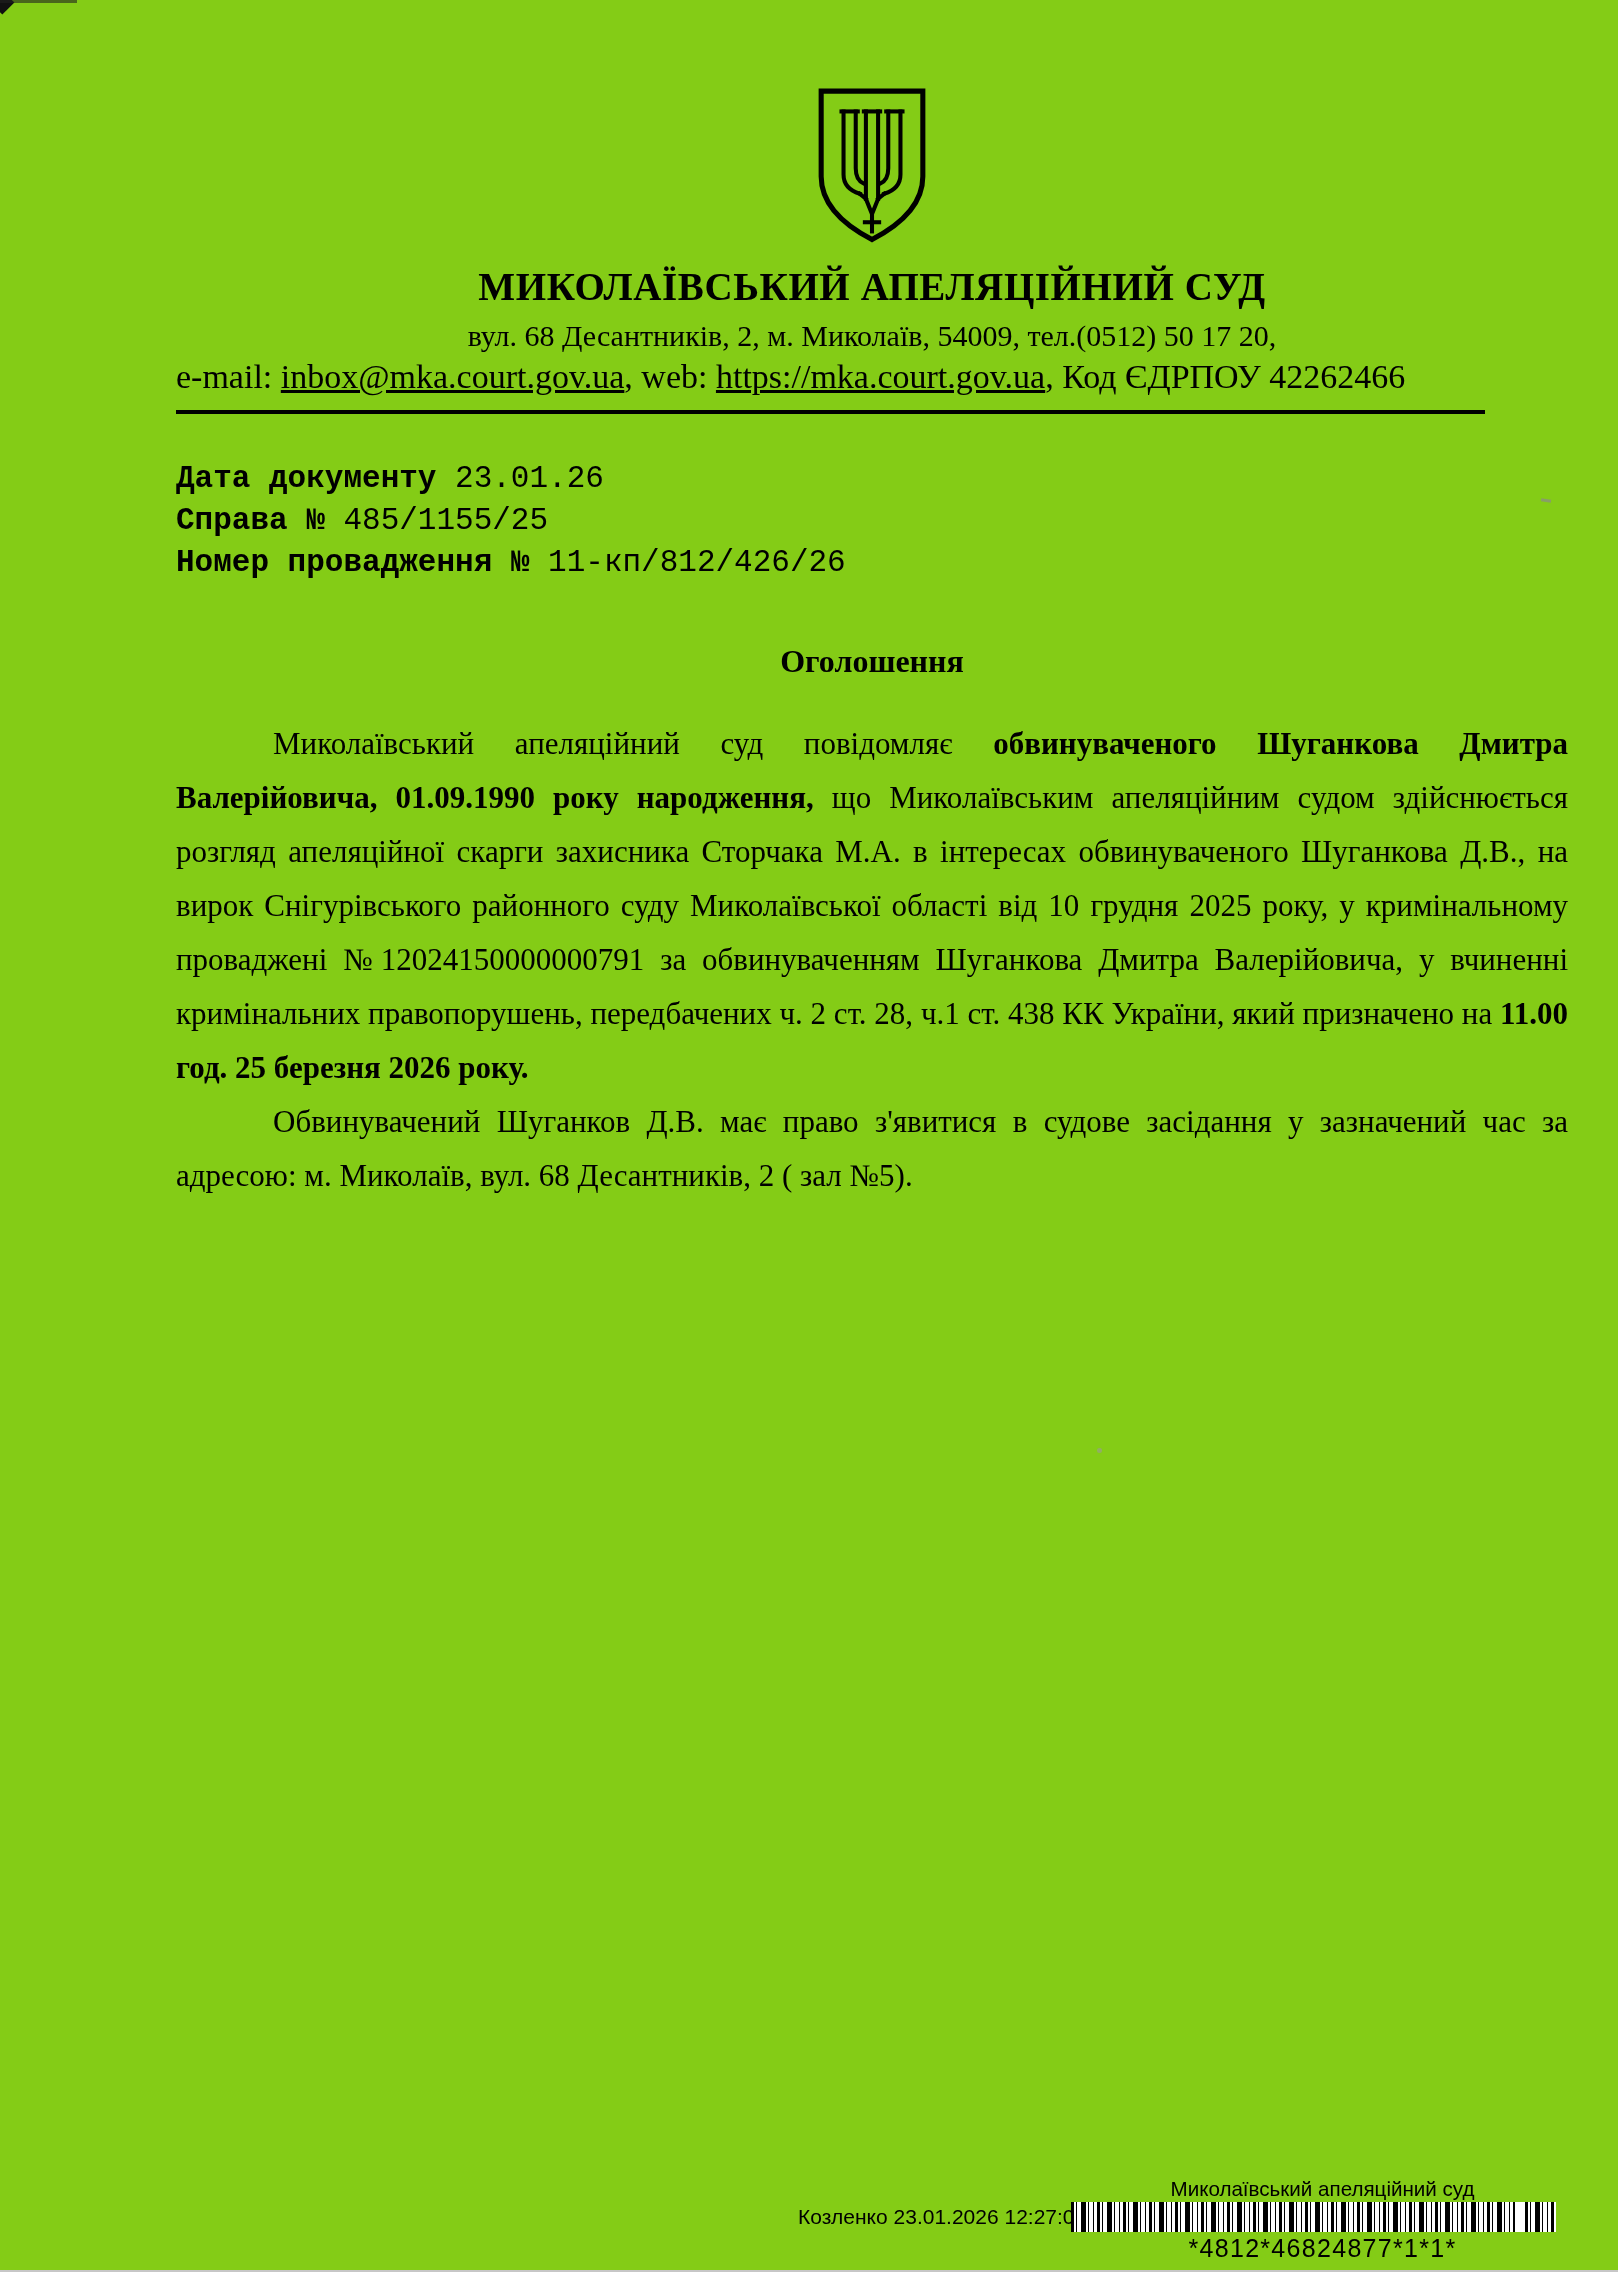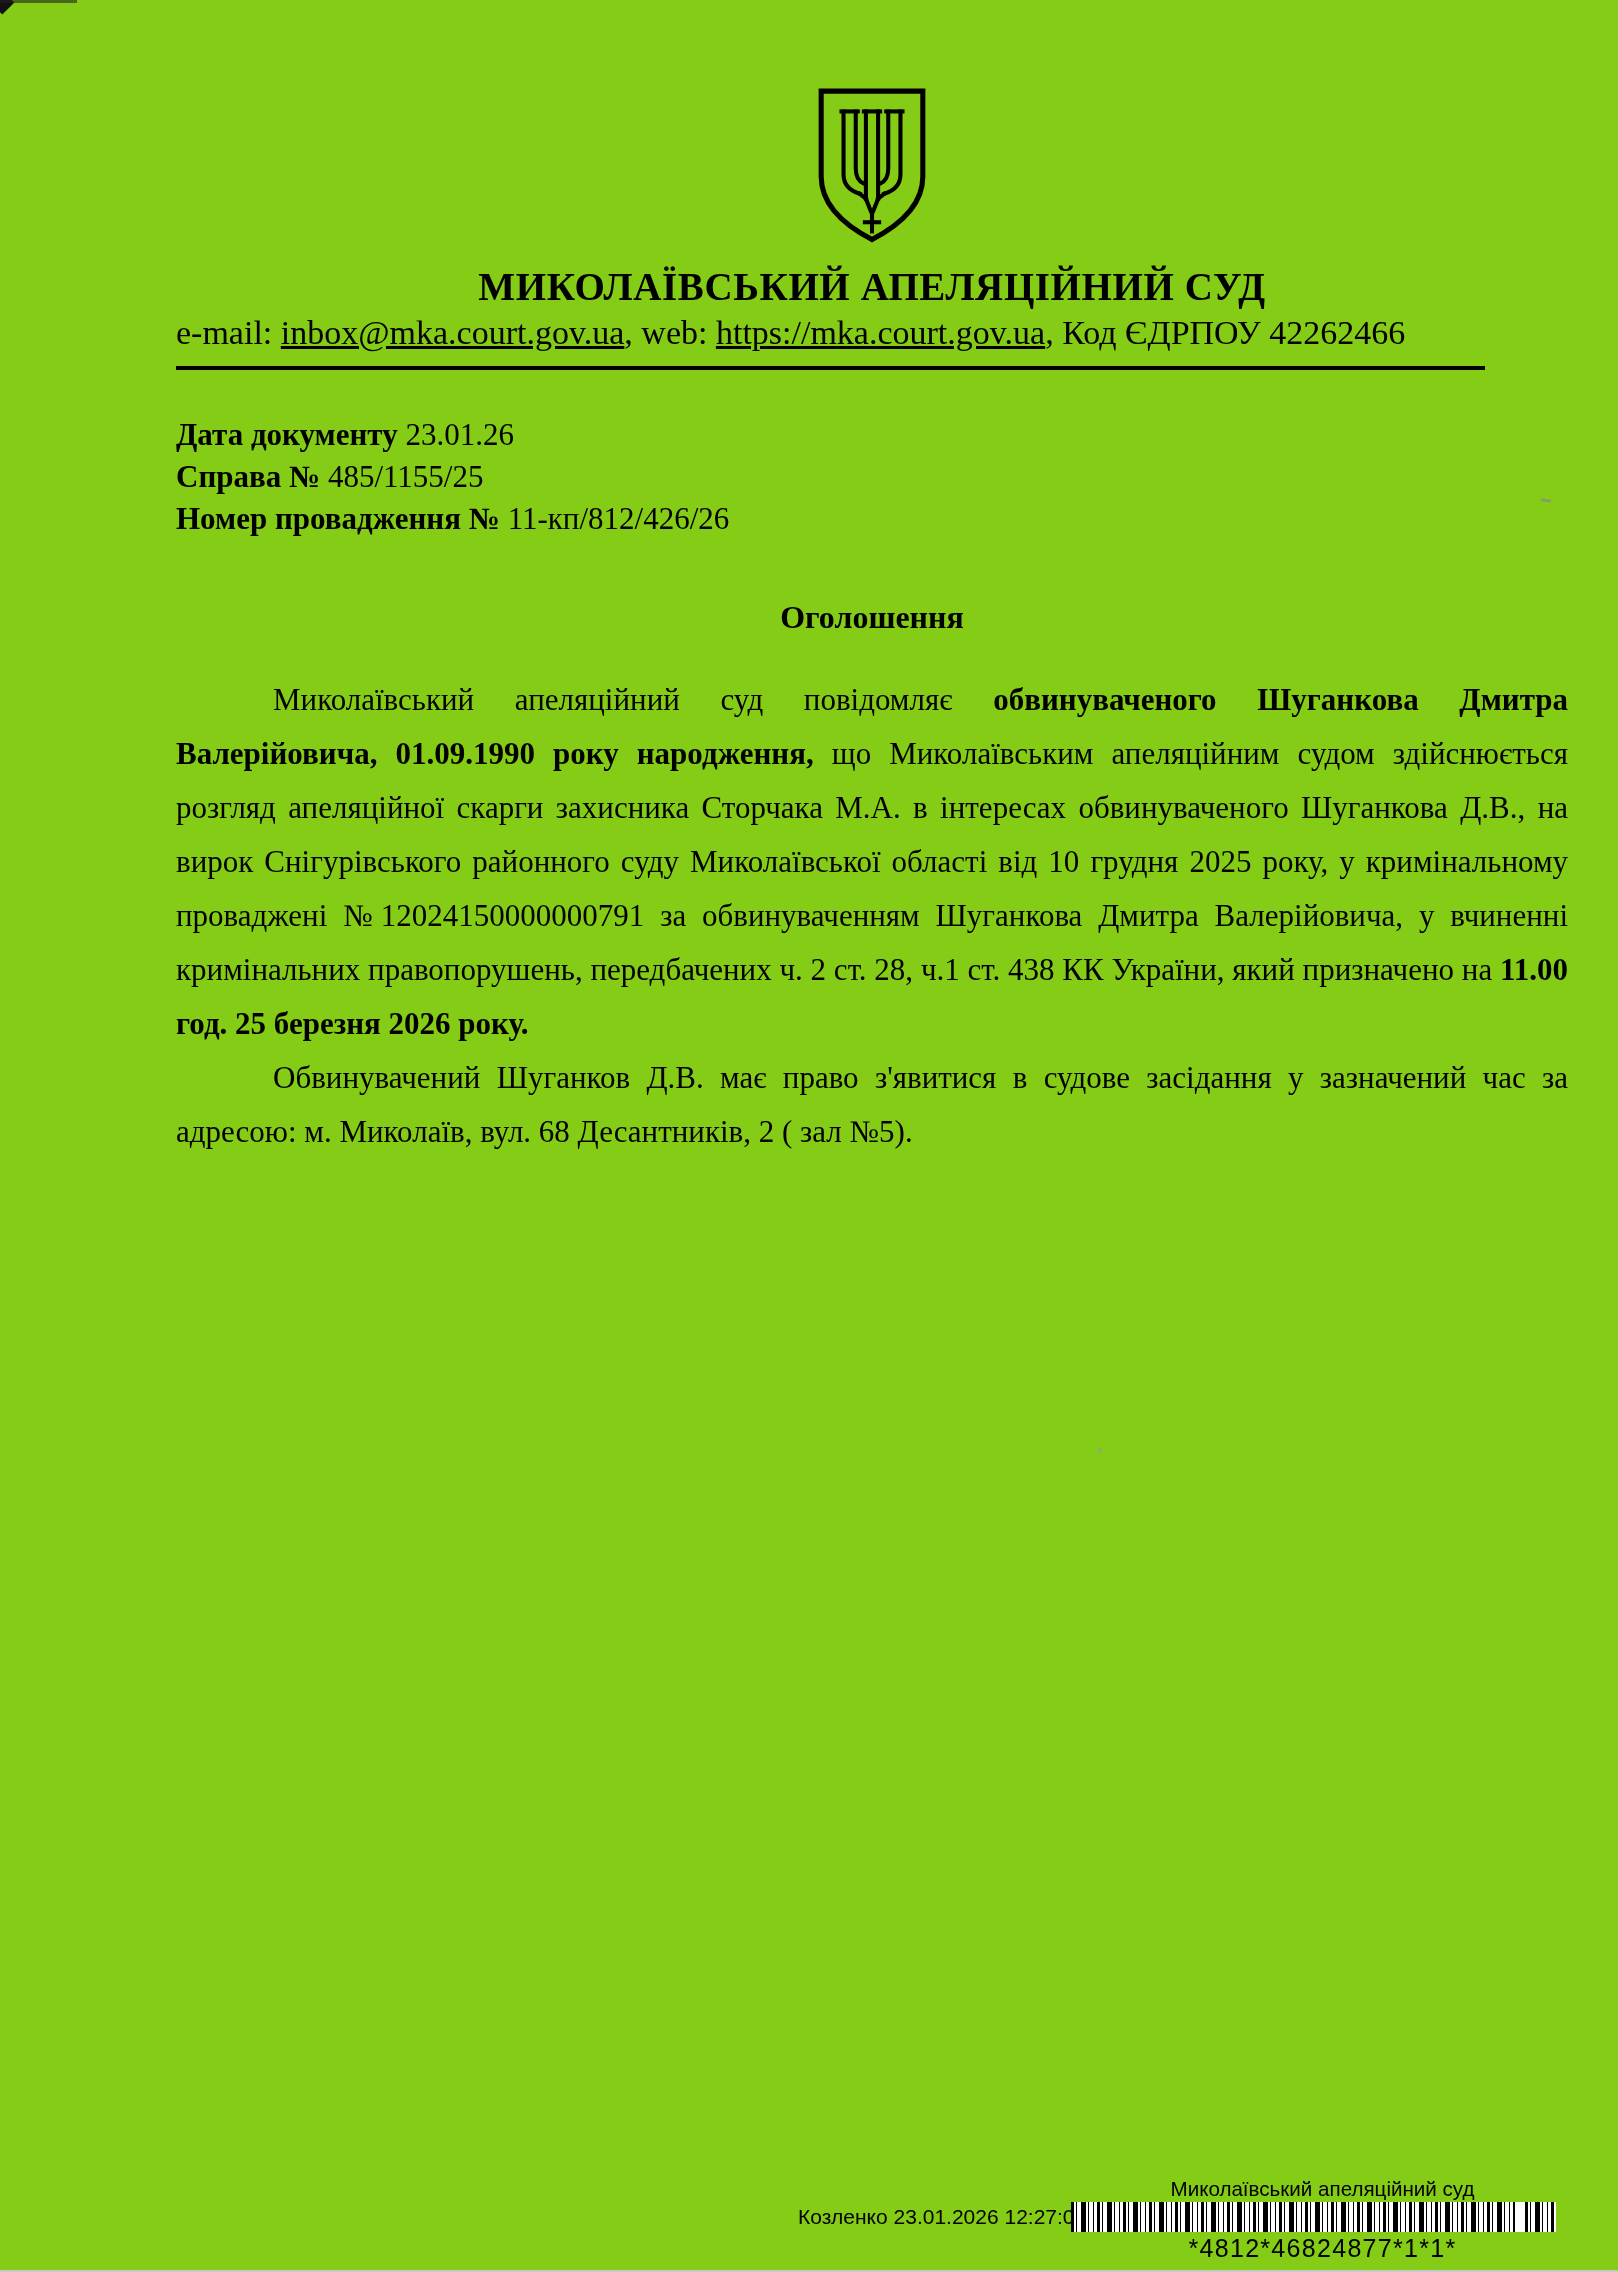--- a/index.html
+++ b/index.html
@@ -25,21 +25,21 @@
   
   .emblem { width:122px; margin:85px auto 18px auto; }
   .emblem svg { display:block; width:100%; height:auto; }
   .court-name { text-align:center; font-weight:bold; font-size:39px; letter-spacing:0.6px; }
   .addr { text-align:center; font-size:30px; margin-top:10.3px; }
   .contacts { text-align:left; font-size:34px; margin-top:5.1px; }
   .contacts a { color:#000; text-decoration:underline; }
   .rule { width:1309px; border-top:4.5px solid #000; margin-top:14px; }
 
   
-  .meta { margin-top:44px; font-size:31px; line-height:42px; }
+  .meta { margin-top:44px; font-size:31px; line-height:42px;font-family:Liberation Mono, monospace; }
   .meta b { font-weight:bold; }
 
   
   .title { text-align:center; font-weight:bold; font-size:32px; margin-top:59px; margin-bottom:37px; }
 
   
   .body-p { font-size:31px; line-height:54px; text-align:justify; text-indent:97px; }
   .body-p b { font-weight:bold; }
 
   
@@ -98,20 +98,21 @@
               <path d="M66 26 V112"></path>
             <path d="M54 112 L60 127 L66 112"></path>
             <path d="M48 107 Q52 110 54 112"></path>
             <path d="M72 107 Q68 110 66 112"></path>
             <path d="M60 128 V144"></path>
               <path d="M53 135 H67"></path>
           </g>
         </svg>
       </div>
       <h1 class="court-name">МИКОЛАЇВСЬКИЙ АПЕЛЯЦІЙНИЙ СУД</h1>
+      <div class="addr">вул. 68 Десантників, 2, м. Миколаїв, 54009, тел.(0512) 50 17 20,</div>
       <div class="contacts"><span>e-mail: </span><a class="u">inbox@mka.court.gov.ua</a><span>, web: </span><a class="u">https://mka.court.gov.ua</a><span>, Код ЄДРПОУ 42262466</span></div>
       <div class="rule"></div>
     </header>
 
     <section class="meta">
       <div class="meta-line"><b>Дата документу</b><span> 23.01.26</span></div>
       <div class="meta-line"><b>Справа №</b><span> 485/1155/25</span></div>
       <div class="meta-line"><b>Номер провадження №</b><span> 11-кп/812/426/26</span></div>
     </section>
 

